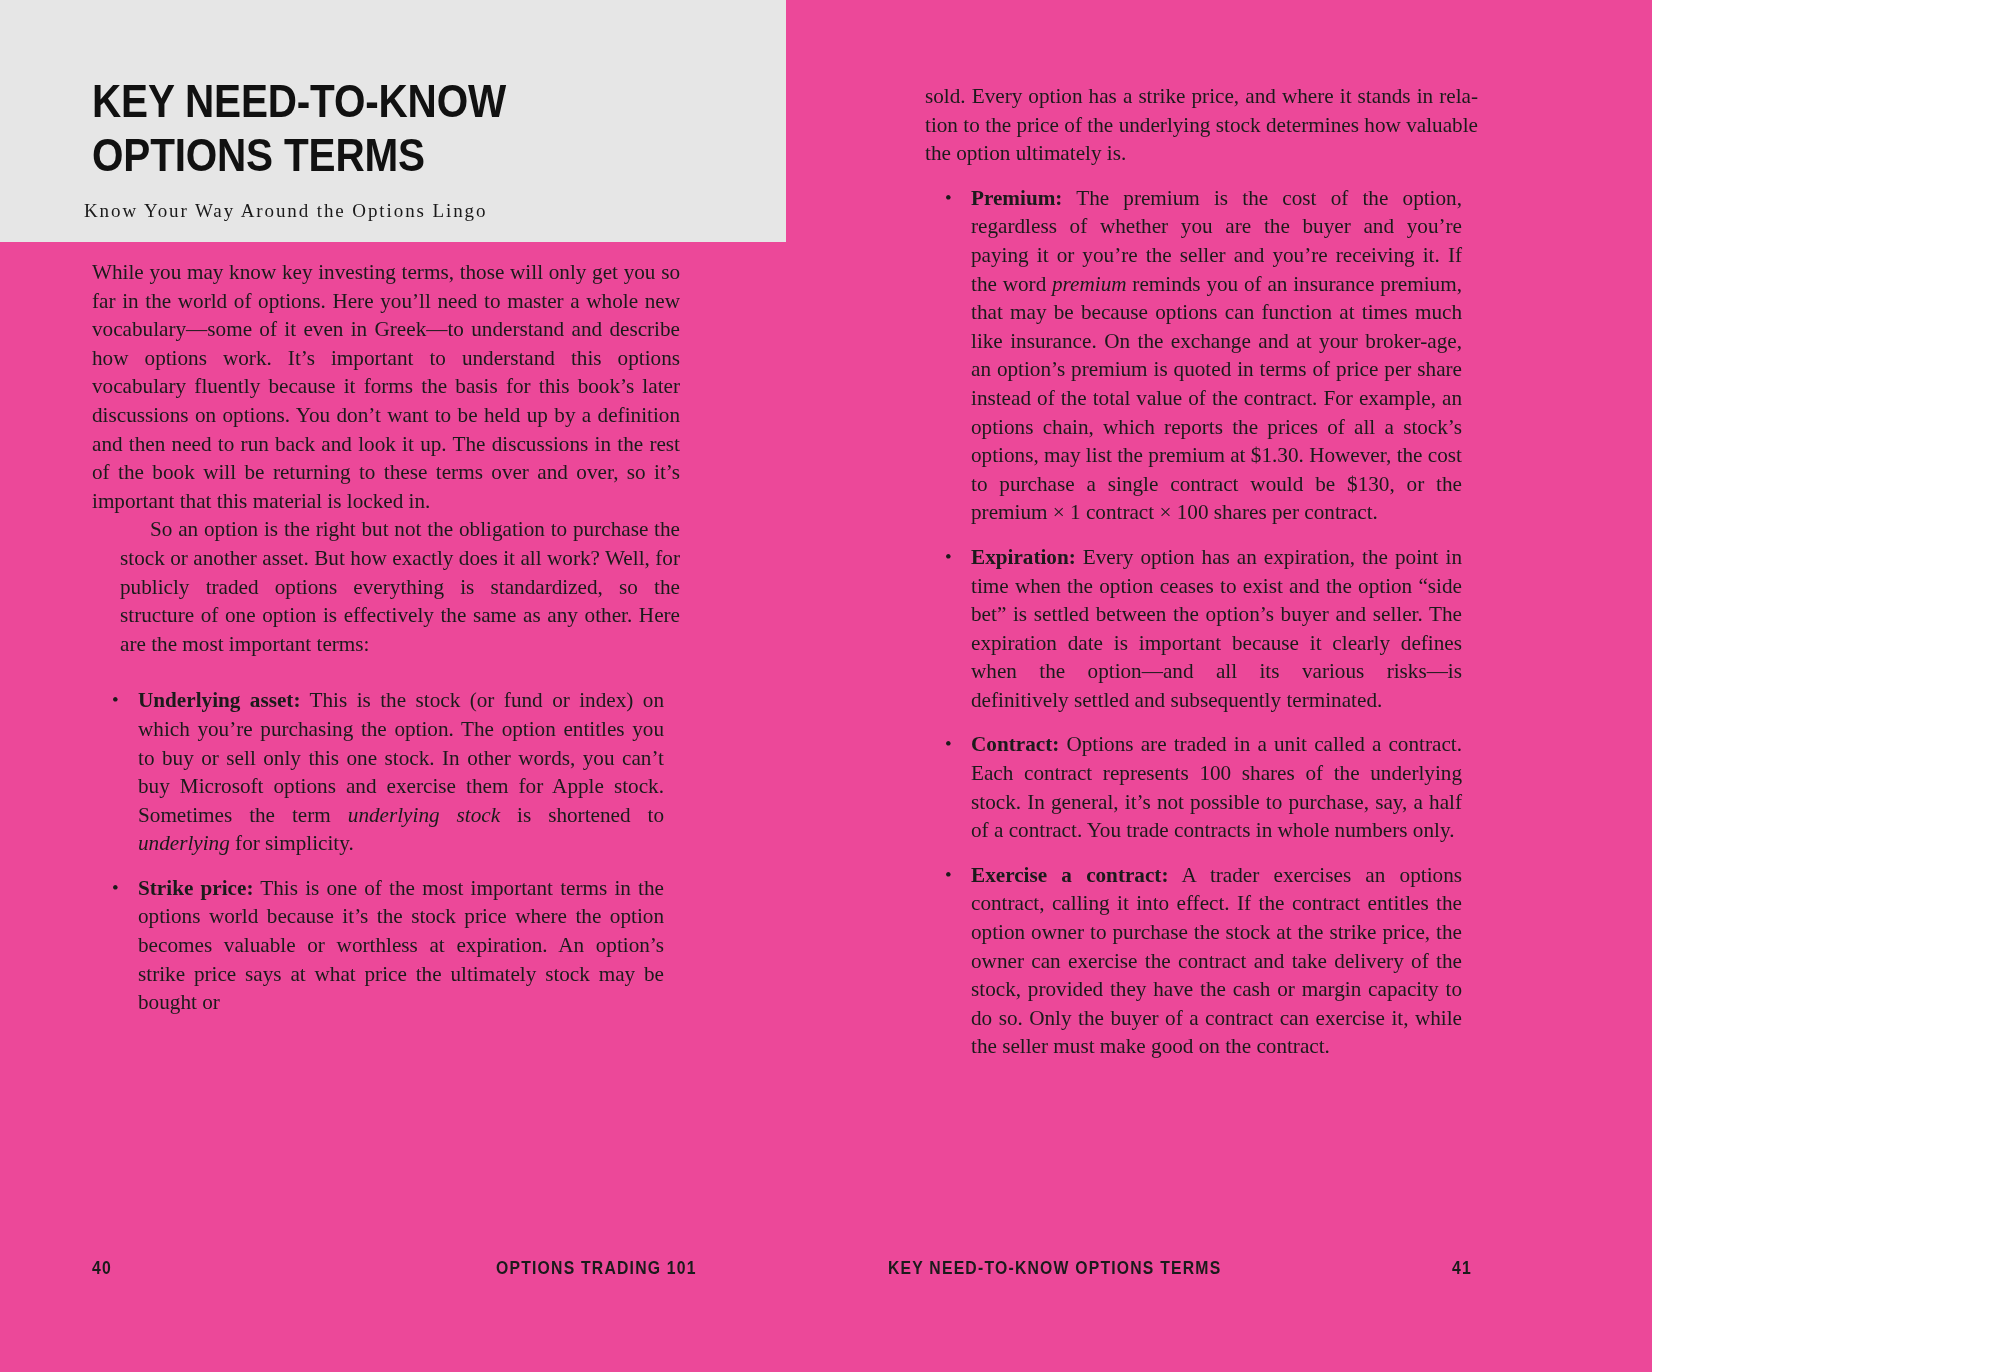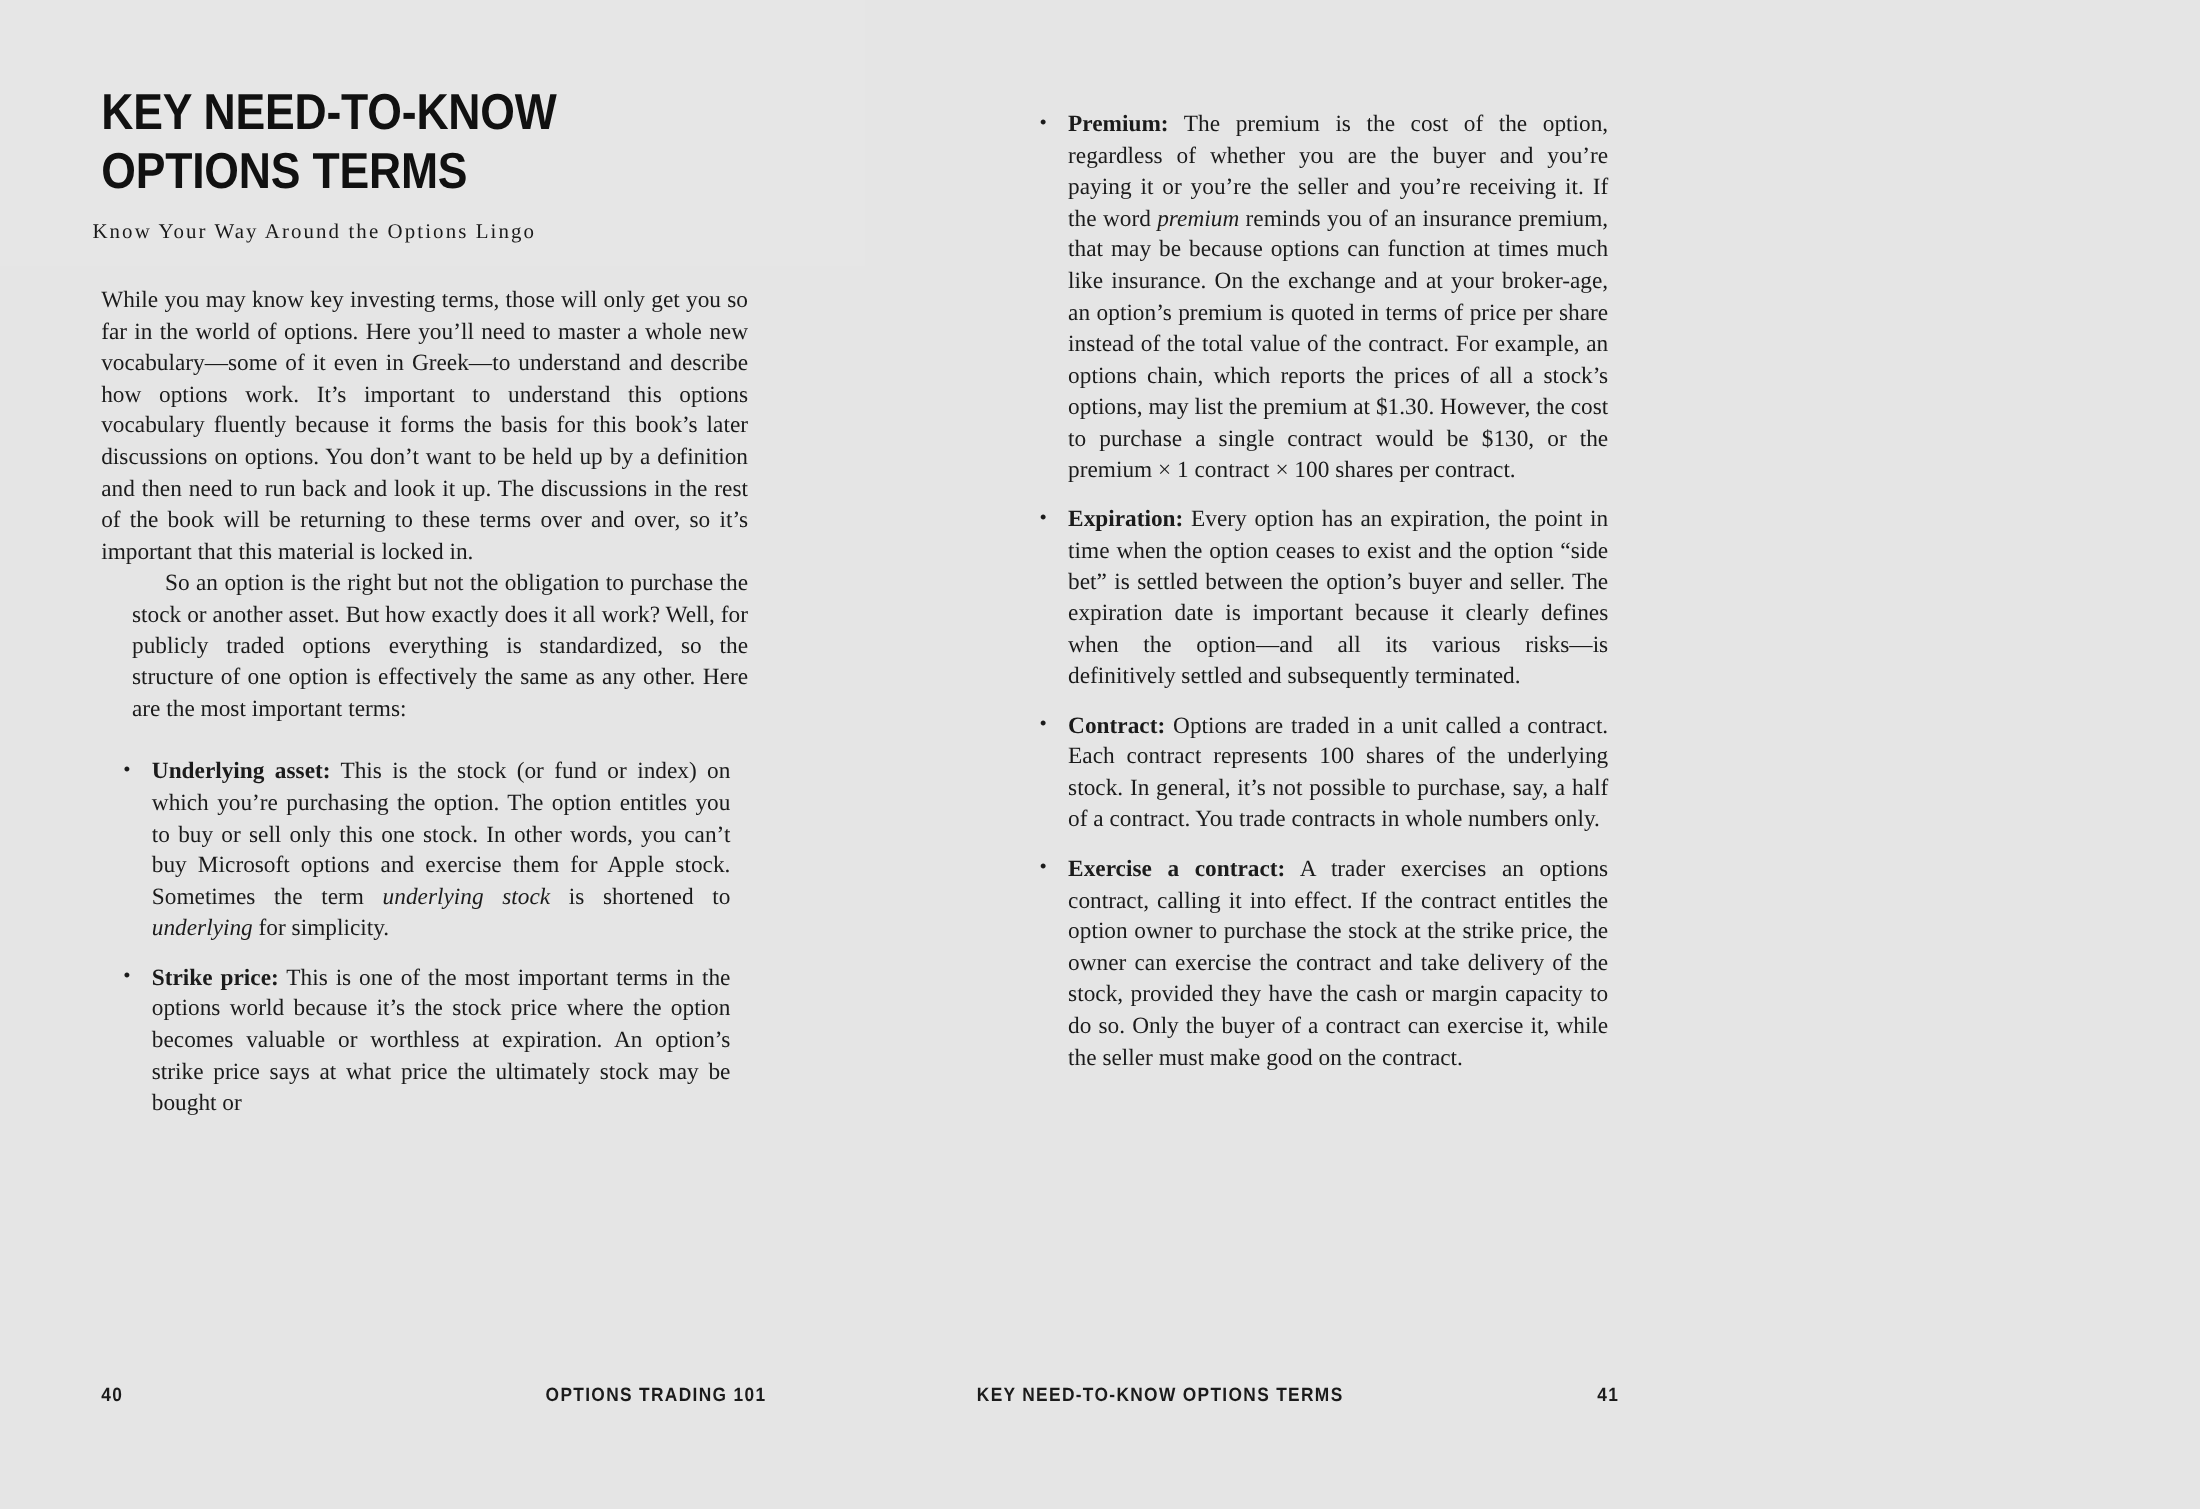--- a/index.html
+++ b/index.html
@@ -11,23 +11,23 @@
     width: 2000px;
     height: 1372px;
     overflow: hidden;
     font-family: "Liberation Serif", serif;
     color: #1a1a1a;
     -webkit-font-smoothing: antialiased;
   }
 
   .spread {
     position: relative;
-    width: 2000px;
+    width: 1652px;
     height: 1372px;
-    background: #e5e5e5;
+    background: #ec4899;
   }
 
   
   .header-band {
     position: absolute;
     left: 0;
     top: 0;
     width: 786px;
     height: 242px;
     background: #e6e6e6;
@@ -154,20 +154,21 @@
 
         <li><span class="term">Strike price:</span><span> This is one of the most important terms in the options world because it’s the stock price where the option becomes valuable or worthless at expiration. An option’s strike price says at what price the ultimately stock may be bought or</span></li>
       </ul>
 
     </div>
   </div>
 
   <div class="col col-right">
     <div class="body-flow">
 
+      <p class="para">sold. Every option has a strike price, and where it stands in rela-tion to the price of the underlying stock determines how valuable the option ultimately is.</p>
 
       <ul class="term-list">
         <li><span class="term">Premium:</span><span> The premium is the cost of the option, regardless of whether you are the buyer and you’re paying it or you’re the seller and you’re receiving it. If the word </span><span class="ital">premium</span><span> reminds you of an insurance premium, that may be because options can function at times much like insurance. On the exchange and at your broker-age, an option’s premium is quoted in terms of price per share instead of the total value of the contract. For example, an options chain, which reports the prices of all a stock’s options, may list the premium at $1.30. However, the cost to purchase a single contract would be $130, or the premium × 1 contract × 100 shares per contract.</span></li>
 
         <li><span class="term">Expiration:</span><span> Every option has an expiration, the point in time when the option ceases to exist and the option “side bet” is settled between the option’s buyer and seller. The expiration date is important because it clearly defines when the option—and all its various risks—is definitively settled and subsequently terminated.</span></li>
 
         <li><span class="term">Contract:</span><span> Options are traded in a unit called a contract. Each contract represents 100 shares of the underlying stock. In general, it’s not possible to purchase, say, a half of a contract. You trade contracts in whole numbers only.</span></li>
 
         <li><span class="term">Exercise a contract:</span><span> A trader exercises an options contract, calling it into effect. If the contract entitles the option owner to purchase the stock at the strike price, the owner can exercise the contract and take delivery of the stock, provided they have the cash or margin capacity to do so. Only the buyer of a contract can exercise it, while the seller must make good on the contract.</span></li>
       </ul>

